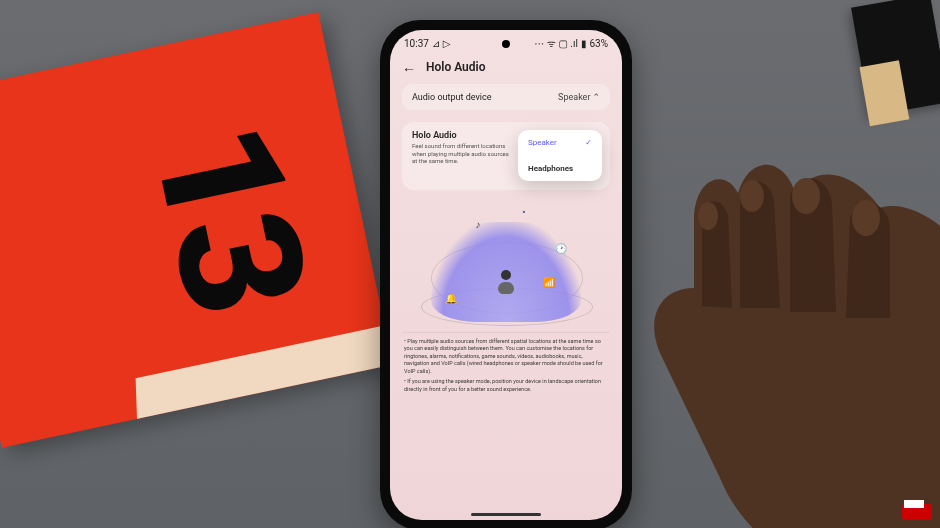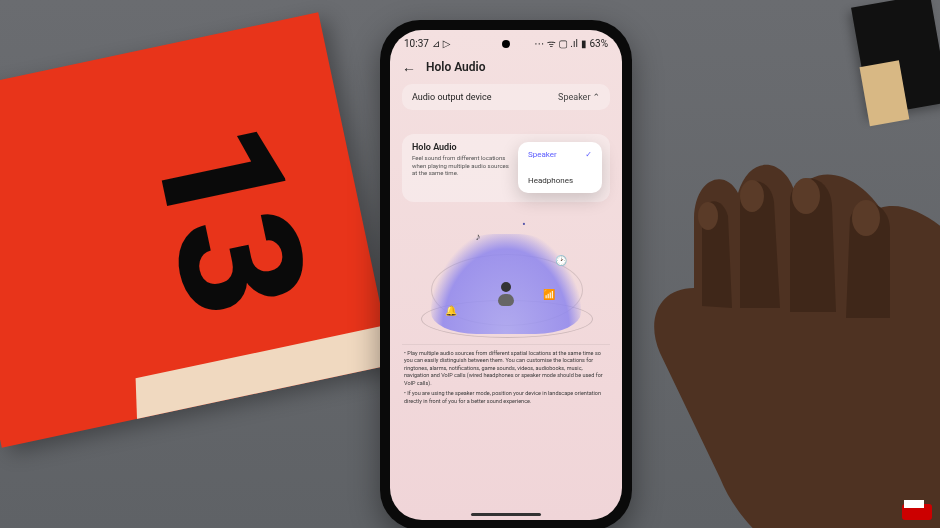--- a/index.html
+++ b/index.html
@@ -136,21 +136,21 @@
 }
 
 .output-row {
   background: rgba(255,255,255,.3);
   border-radius: 10px;
   padding: 8px 10px;
   display: flex;
   justify-content: space-between;
   align-items: center;
   font-size: 9px;
-  margin-bottom: 24px;
+  margin-bottom: 12px;
 }
 .output-row .value {
   color: #444;
   display: flex;
   align-items: center;
   gap: 2px;
 }
 
 .holo-card {
   background: rgba(255,255,255,.35);
@@ -190,20 +190,21 @@
   display: flex;
   justify-content: space-between;
   align-items: center;
   color: #333;
 }
 .dropdown .opt.selected {
   color: #5b5cff;
 }
 .dropdown .opt + .opt {
   border-top: 1px solid rgba(0,0,0,0);
+  font-weight: bold;
 }
 
 
 .illust {
   height: 130px;
   position: relative;
   margin: 2px 0 4px 0;
 }
 .dome {
   position: absolute;

